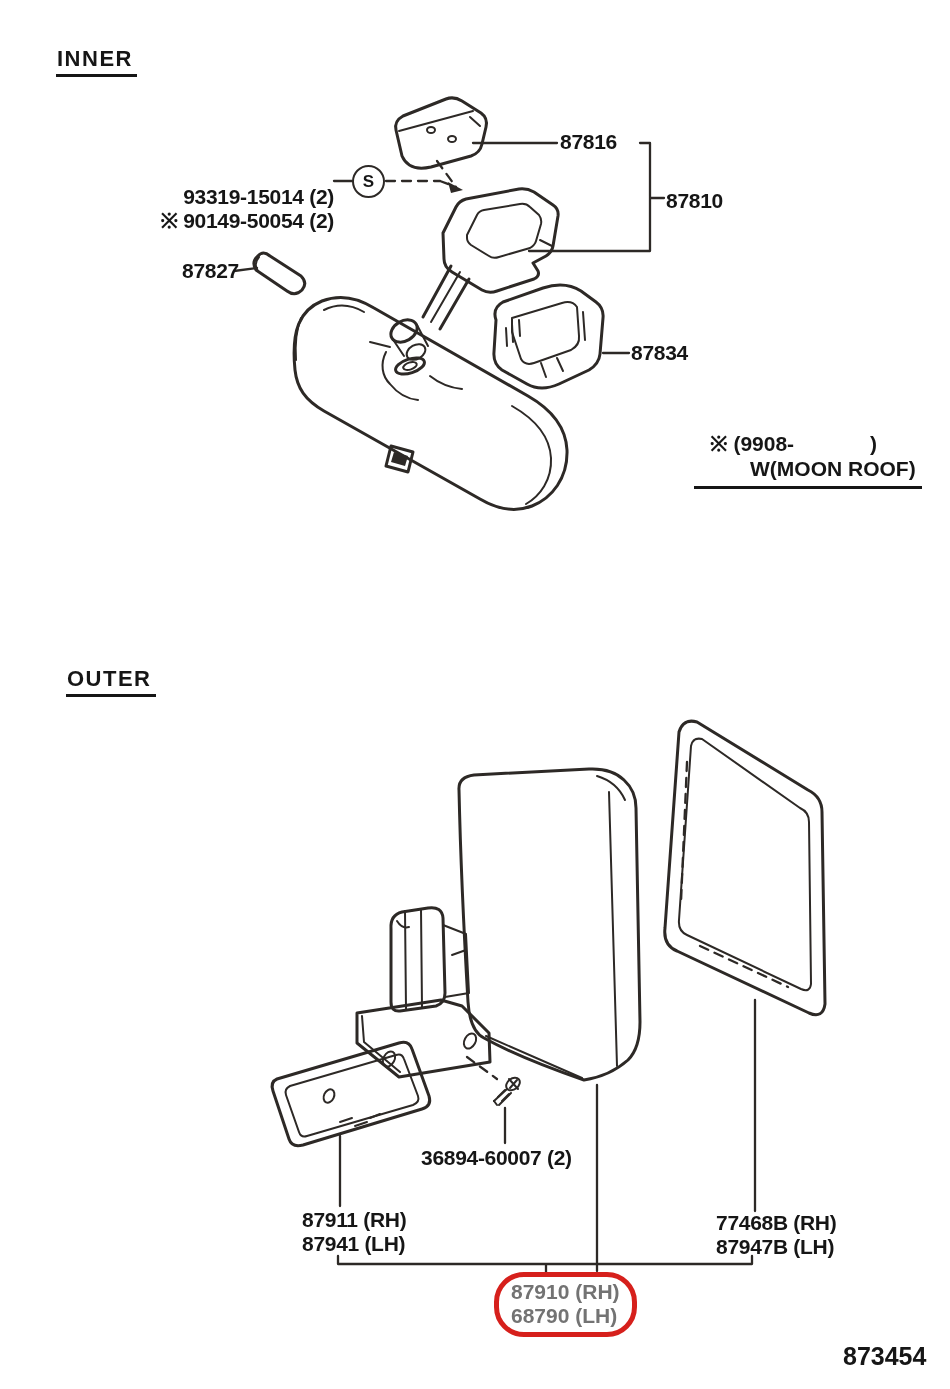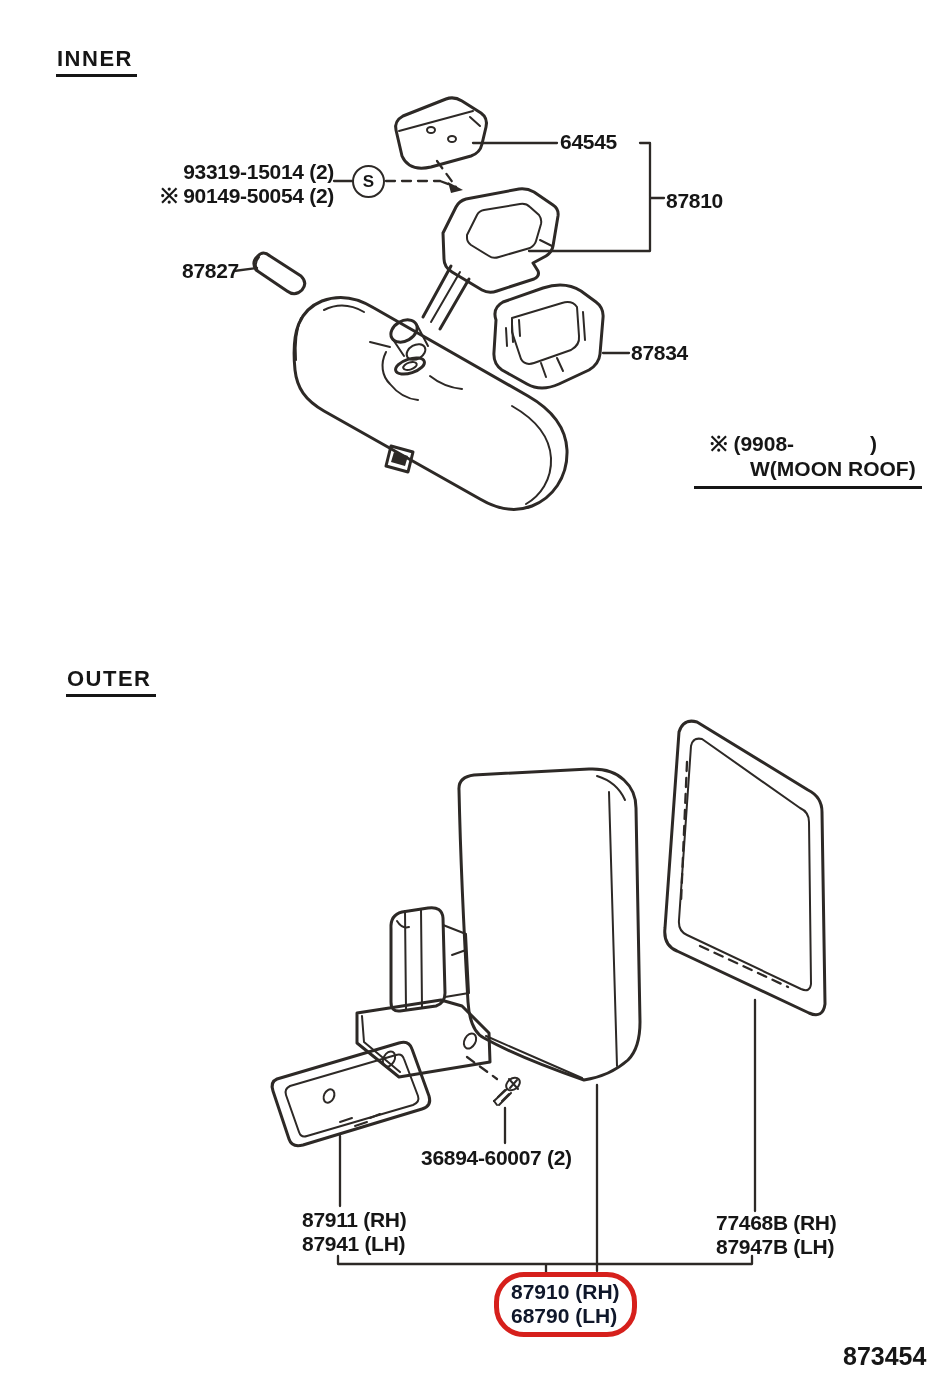--- a/index.html
+++ b/index.html
@@ -10,33 +10,33 @@
          stroke-linecap:round;stroke-linejoin:round;}
   svg.art .thin{stroke-width:2;}
   svg.art .leader{stroke-width:2.3;}
   svg.art .dash{stroke-width:2.3;stroke-dasharray:9 7;}
   svg.art .hatch{stroke-width:2;}
   svg.art .filldark{fill:#2d2926;stroke:none;}
   .lbl{position:absolute;font-weight:bold;font-size:21px;color:#161616;
        letter-spacing:-0.3px;white-space:pre;line-height:24px;}
   .heading{position:absolute;font-weight:bold;font-size:22px;color:#161616;
        letter-spacing:1.5px;border-bottom:3px solid #161616;padding:0 4px 2px 1px;white-space:pre;}
-  .rightalign{text-align:right;}
+  .rightalign{text-align:right;margin-top:25px;}
   .s-badge{position:absolute;left:352px;top:165px;width:29px;height:29px;border:2.5px solid #2d2926;
        border-radius:50%;display:flex;align-items:center;justify-content:center;
        font-weight:bold;font-size:17px;color:#161616;}
   .note{position:absolute;left:694px;top:431px;width:228px;border-bottom:3.5px solid #161616;
        padding-bottom:5px;}
   .note .l1{padding-left:16px;}
   .note .l2{padding-left:56px;}
   .note div{font-weight:bold;font-size:21px;color:#161616;white-space:pre;line-height:25px;}
   .two-line{line-height:24px;}
   .oval{position:absolute;left:494px;top:1272px;border:5px solid #d6201c;border-radius:30px;
        padding:3px 12px 4px 12px;text-align:left;}
-  .oval div{font-weight:bold;font-size:21px;color:#0f172a;line-height:24px;white-space:pre;}
+  .oval div{font-weight:bold;font-size:21px;color:#737373;line-height:24px;white-space:pre;}
   .figcode{position:absolute;left:843px;top:1342px;font-weight:bold;font-size:25px;color:#161616;}
 </style>
 </head>
 <body>
 
 <div class="stage">
 
   <svg class="art" width="950" height="1389" viewBox="0 0 950 1389">
 
     <g>
@@ -152,21 +152,21 @@
   </svg>
 
   <div class="heading" style="left:56px;top:46px;">INNER</div>
 
   <div class="lbl rightalign" style="left:122px;top:160px;width:212px;"><span>93319-15014 (2)</span><br><span>※ 90149-50054 (2)</span></div>
 
   <div class="s-badge">
       <span>S</span>
     </div>
 
-  <div class="lbl" style="left:560px;top:130px;">64545</div>
+  <div class="lbl" style="left:560px;top:130px;">87816</div>
 
   <div class="lbl" style="left:666px;top:189px;">87810</div>
 
   <div class="lbl" style="left:150px;top:259px;margin-left:32px;">87827</div>
 
   <div class="lbl" style="left:631px;top:341px;">87834</div>
 
   <div class="note">
     <div class="l1">※ (9908-             )</div>
     <div class="l2">W(MOON ROOF)</div>

